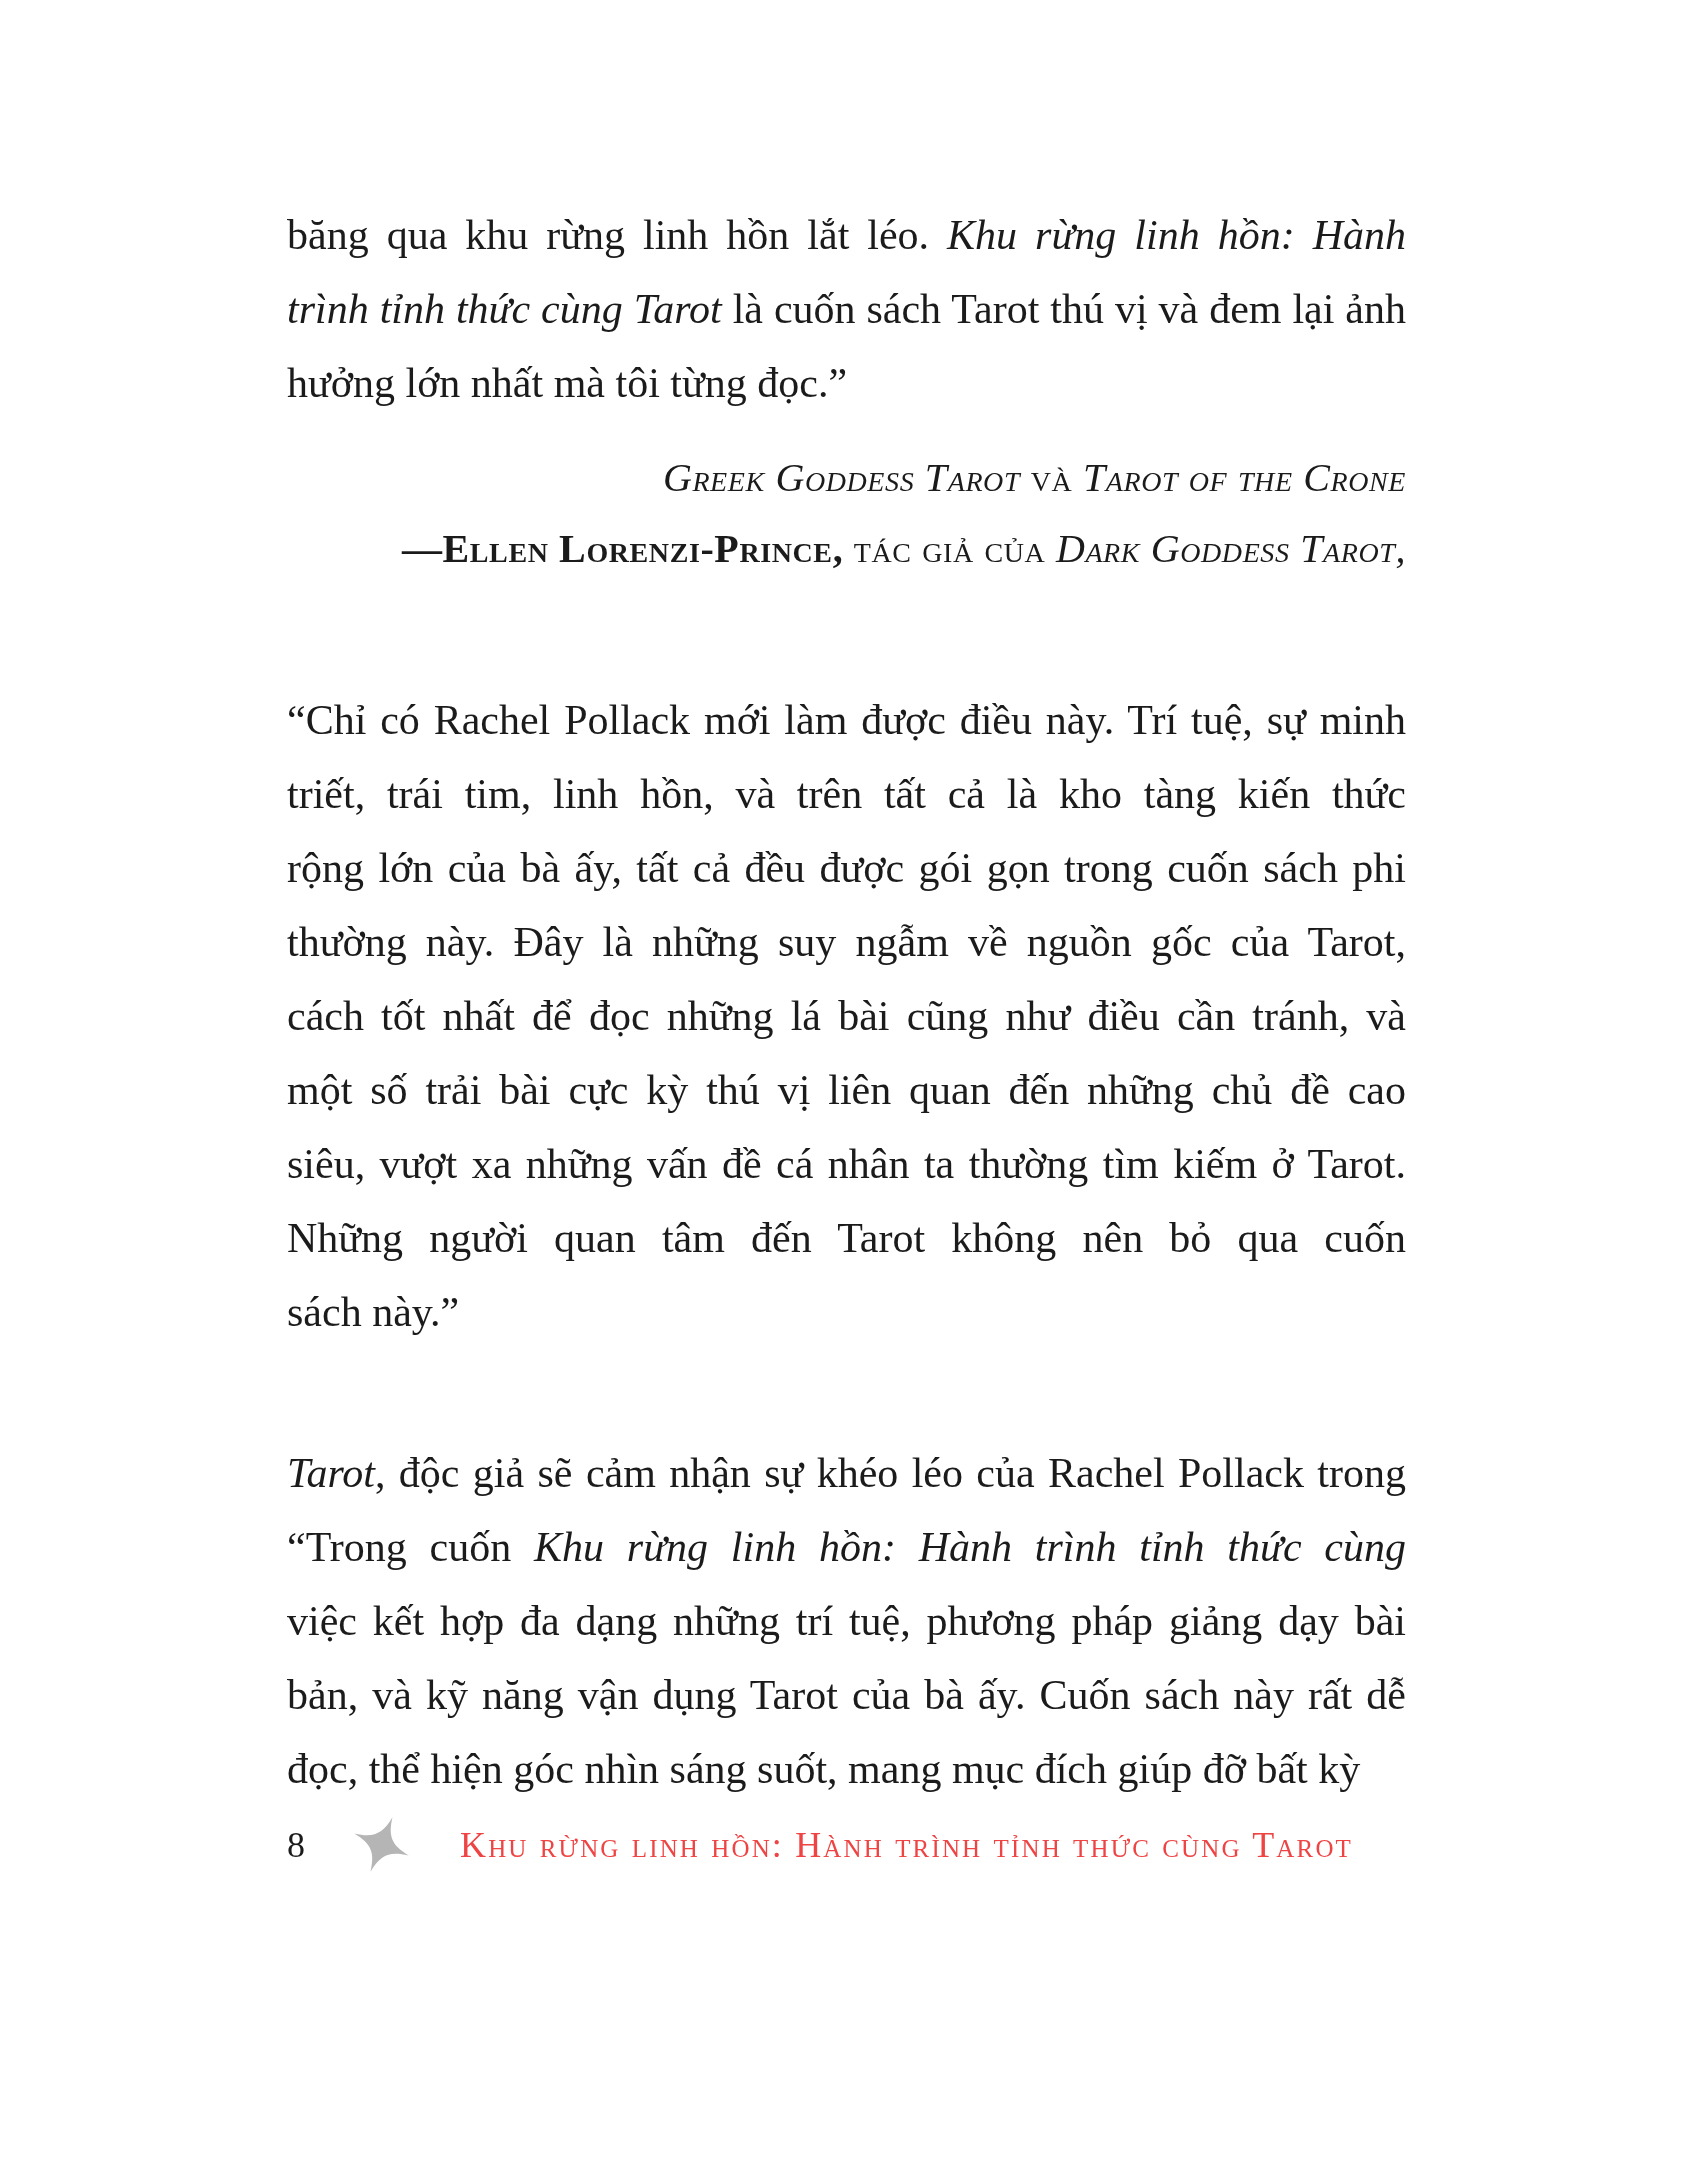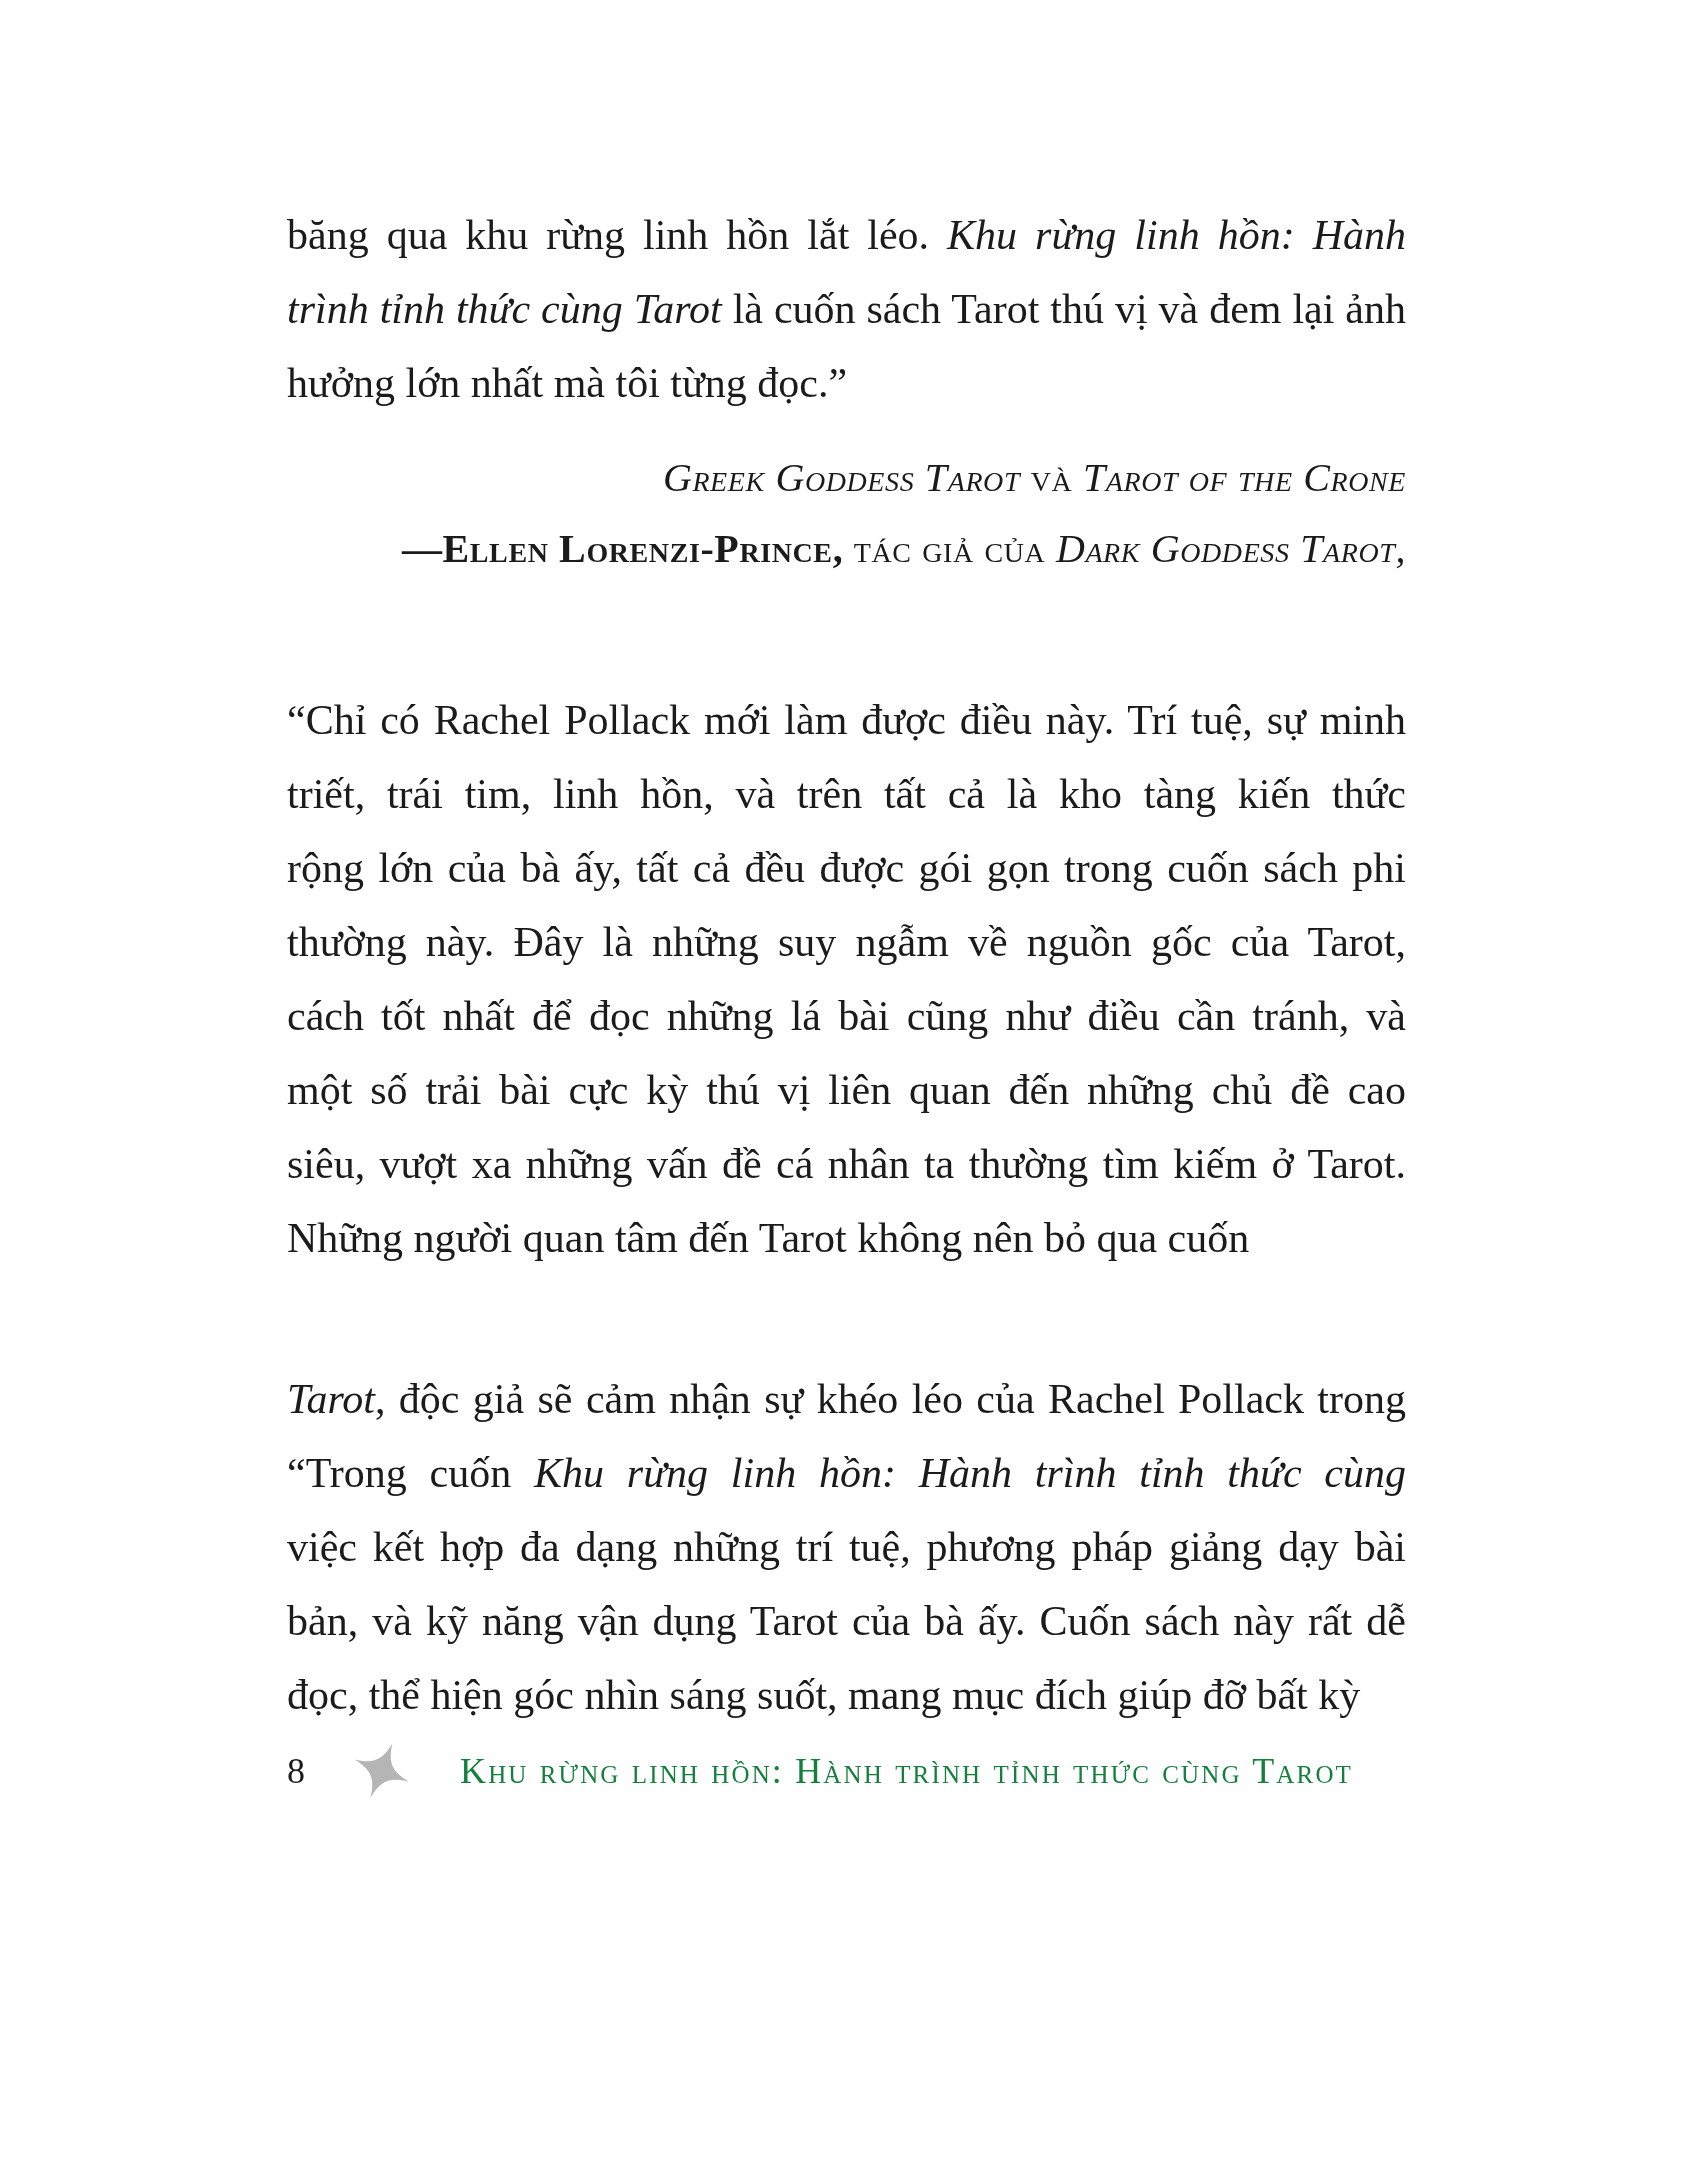--- a/index.html
+++ b/index.html
@@ -71,21 +71,21 @@
     width: 61px;
     height: 61px;
     margin-left: 18px;
     transform: rotate(22deg);
   }
   .running-title {
     margin-left: 48px;
     font-size: 36px;
     font-variant: small-caps;
     letter-spacing: 0.06em;
-    color: #15803d;
+    color: #ef4444;
     white-space: nowrap;
   }
 </style>
 </head>
 <body>
 
 <div class="page">
 
   <section class="para para-1">
       <div class="line"><span class="seg normal">băng qua khu rừng linh hồn lắt léo. </span><span class="seg italic">Khu rừng linh hồn: Hành</span></div>
@@ -100,20 +100,21 @@
 
   <section class="para para-2">
       <div class="line"><span class="seg normal">“Chỉ có Rachel Pollack mới làm được điều này. Trí tuệ, sự minh</span></div>
       <div class="line"><span class="seg normal">triết, trái tim, linh hồn, và trên tất cả là kho tàng kiến thức</span></div>
       <div class="line"><span class="seg normal">rộng lớn của bà ấy, tất cả đều được gói gọn trong cuốn sách phi</span></div>
       <div class="line"><span class="seg normal">thường này. Đây là những suy ngẫm về nguồn gốc của Tarot,</span></div>
       <div class="line"><span class="seg normal">cách tốt nhất để đọc những lá bài cũng như điều cần tránh, và</span></div>
       <div class="line"><span class="seg normal">một số trải bài cực kỳ thú vị liên quan đến những chủ đề cao</span></div>
       <div class="line"><span class="seg normal">siêu, vượt xa những vấn đề cá nhân ta thường tìm kiếm ở Tarot.</span></div>
       <div class="line"><span class="seg normal">Những người quan tâm đến Tarot không nên bỏ qua cuốn</span></div>
+      <div class="line"><span class="seg normal">sách này.”</span></div>
     </section>
 
 
   <section class="para para-3">
       <div class="line"><span class="seg italic">Tarot</span><span class="seg normal">, độc giả sẽ cảm nhận sự khéo léo của Rachel Pollack trong</span></div>
       <div class="line"><span class="seg normal">“Trong cuốn </span><span class="seg italic">Khu rừng linh hồn: Hành trình tỉnh thức cùng</span></div>
       <div class="line"><span class="seg normal">việc kết hợp đa dạng những trí tuệ, phương pháp giảng dạy bài</span></div>
       <div class="line"><span class="seg normal">bản, và kỹ năng vận dụng Tarot của bà ấy. Cuốn sách này rất dễ</span></div>
       <div class="line"><span class="seg normal">đọc, thể hiện góc nhìn sáng suốt, mang mục đích giúp đỡ bất kỳ</span></div>
     </section>

